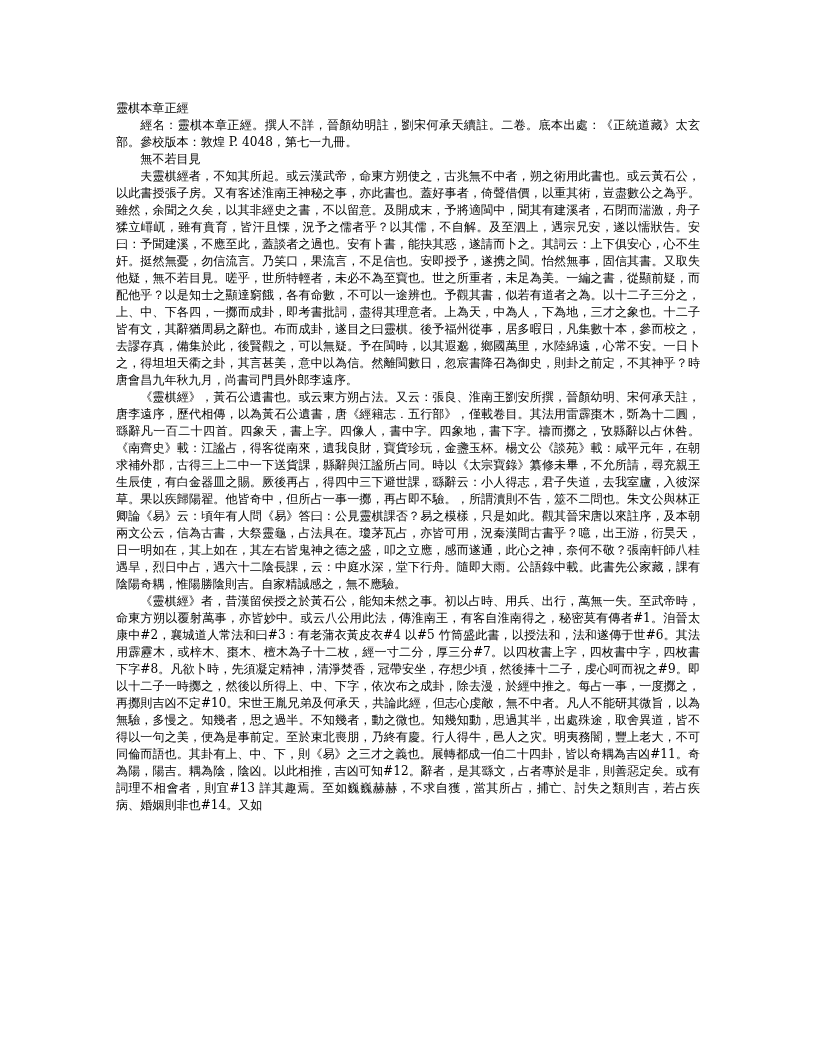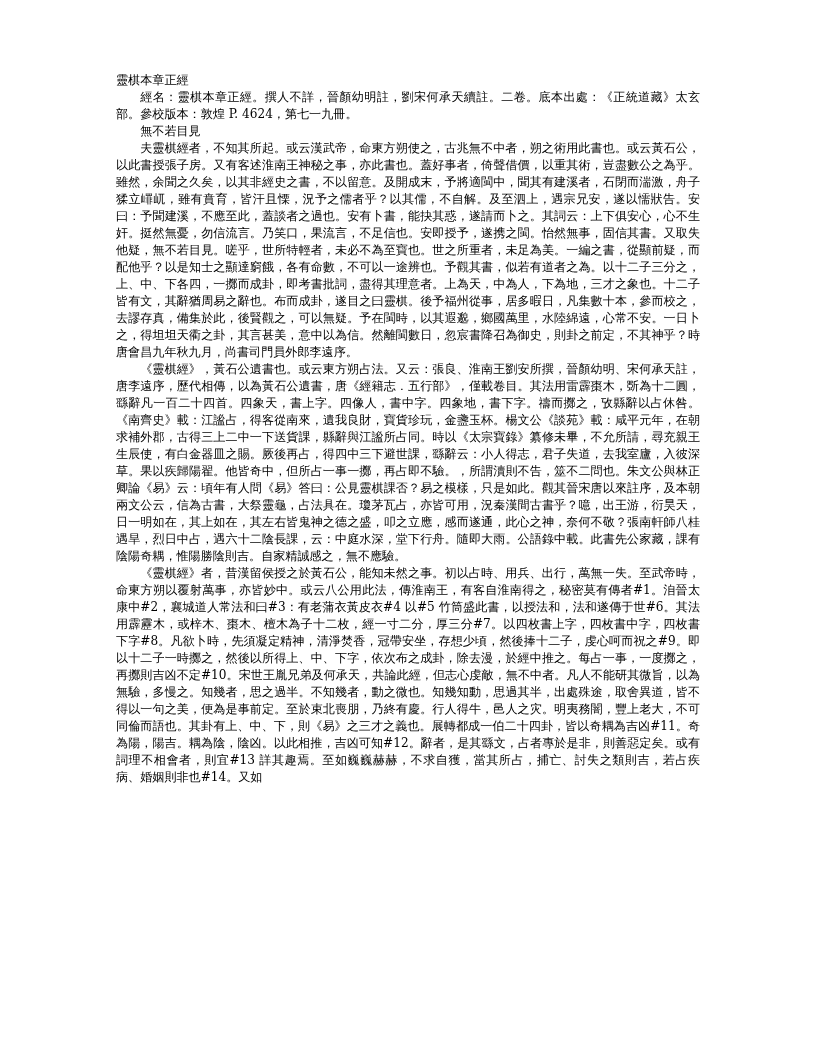--- a/index.html
+++ b/index.html
@@ -14,21 +14,21 @@
     overflow: hidden;
     font-family: "DejaVu Serif", "Liberation Serif", serif;
     color: #000000;
     -webkit-font-smoothing: antialiased;
   }
   .page {
     position: relative;
     width: 816px;
     height: 1056px;
     box-sizing: border-box;
-    padding: 72px 116px 0 116px;
+    padding: 100px 116px 0 116px;
   }
   .doc-body {
     width: 584px;
   }
   .doc-title {
     font-size: 12.1px;
     line-height: 17px;
     text-align: left;
     margin: 0;
     letter-spacing: 0;
@@ -52,21 +52,21 @@
   }
 </style>
 </head>
 <body>
 
 <div class="page">
   <div class="doc-body">
 
     <div class="doc-title">靈棋本章正經</div>
 
-    <div class="para">經名：靈棋本章正經。撰人不詳，晉顏幼明註，劉宋何承天續註。二卷。底本出處：《正統道藏》太玄部。參校版本：敦煌 P. 4624，第七一九冊。</div>
+    <div class="para">經名：靈棋本章正經。撰人不詳，晉顏幼明註，劉宋何承天續註。二卷。底本出處：《正統道藏》太玄部。參校版本：敦煌 P. 4048，第七一九冊。</div>
 
     <div class="sub-head">無不若目見</div>
 
     <div class="para">夫靈棋經者，不知其所起。或云漢武帝，命東方朔使之，古兆無不中者，朔之術用此書也。或云黃石公，以此書授張子房。又有客述淮南王神秘之事，亦此書也。蓋好事者，倚聲借價，以重其術，豈盡數公之為乎。雖然，余聞之久矣，以其非經史之書，不以留意。及開成末，予將適閩中，聞其有建溪者，石閉而湍激，舟子猱立嶵屼，雖有賁育，皆汗且慄，況予之儒者乎？以其儒，不自解。及至泗上，遇宗兄安，遂以懦狀告。安曰：予聞建溪，不應至此，蓋談者之過也。安有卜書，能抉其惑，遂請而卜之。其詞云：上下俱安心，心不生奸。挺然無憂，勿信流言。乃笑口，果流言，不足信也。安即授予，遂携之閩。怡然無事，固信其書。又取失他疑，無不若目見。嗟乎，世所特輕者，未必不為至寶也。世之所重者，未足為美。一編之書，從顯前疑，而配他乎？以是知士之顯達窮餓，各有命數，不可以一途辨也。予觀其書，似若有道者之為。以十二子三分之，上、中、下各四，一擲而成卦，即考書批詞，盡得其理意者。上為天，中為人，下為地，三才之象也。十二子皆有文，其辭猶周易之辭也。布而成卦，遂目之曰靈棋。後予福州從事，居多暇日，凡集數十本，參而校之，去謬存真，備集於此，後賢觀之，可以無疑。予在閩時，以其遐邈，鄉國萬里，水陸綿遠，心常不安。一日卜之，得坦坦天衢之卦，其言甚美，意中以為信。然離閩數日，忽宸書降召為御史，則卦之前定，不其神乎？時唐會昌九年秋九月，尚書司門員外郎李遠序。</div>
 
     <div class="para">《靈棋經》，黃石公遺書也。或云東方朔占法。又云：張良、淮南王劉安所撰，晉顏幼明、宋何承天註，唐李遠序，歷代相傳，以為黃石公遺書，唐《經籍志．五行部》，僅載卷目。其法用雷霹棗木，斲為十二圓，繇辭凡一百二十四首。四象天，書上字。四像人，書中字。四象地，書下字。禱而擲之，攷縣辭以占休咎。《南齊史》載：江謐占，得客從南來，遺我良財，寶貨珍玩，金盞玉杯。楊文公《談苑》載：咸平元年，在朝求補外郡，古得三上二中一下送貨課，縣辭與江謐所占同。時以《太宗寶錄》纂修未畢，不允所請，尋充親王生辰使，有白金器皿之賜。厥後再占，得四中三下避世課，繇辭云：小人得志，君子失道，去我室廬，入彼深草。果以疾歸陽翟。他皆奇中，但所占一事一擲，再占即不驗。，所謂瀆則不告，筮不二問也。朱文公與林正卿論《易》云：頃年有人問《易》答曰：公見靈棋課否？易之模樣，只是如此。觀其晉宋唐以來註序，及本朝兩文公云，信為古書，大祭靈龜，占法具在。瓊茅瓦占，亦皆可用，況秦漢間古書乎？噫，出王游，衍昊天，日一明如在，其上如在，其左右皆鬼神之德之盛，叩之立應，感而遂通，此心之神，奈何不敬？張南軒師八桂遇旱，烈日中占，遇六十二陰長課，云：中庭水深，堂下行舟。隨即大雨。公語錄中載。此書先公家藏，課有陰陽奇耦，惟陽勝陰則吉。自家精誠感之，無不應驗。</div>
 
     <div class="para">《靈棋經》者，昔漢留侯授之於黃石公，能知未然之事。初以占時、用兵、出行，萬無一失。至武帝時，命東方朔以覆射萬事，亦皆妙中。或云八公用此法，傳淮南王，有客自淮南得之，秘密莫有傳者#1。洎晉太康中#2，襄城道人常法和曰#3：有老蒲衣黃皮衣#4 以#5 竹筒盛此書，以授法和，法和遂傳于世#6。其法用霹靂木，或梓木、棗木、檀木為子十二枚，經一寸二分，厚三分#7。以四枚書上字，四枚書中字，四枚書下字#8。凡欲卜時，先須凝定精神，清淨焚香，冠帶安坐，存想少頃，然後捧十二子，虔心呵而祝之#9。即以十二子一時擲之，然後以所得上、中、下字，依次布之成卦，除去漫，於經中推之。每占一事，一度擲之，再擲則吉凶不定#10。宋世王胤兄弟及何承天，共論此經，但志心虔敵，無不中者。凡人不能研其微旨，以為無驗，多慢之。知幾者，思之過半。不知幾者，動之微也。知幾知動，思過其半，出處殊途，取舍異道，皆不得以一句之美，便為是事前定。至於束北喪朋，乃終有慶。行人得牛，邑人之灾。明夷務闇，豐上老大，不可同倫而語也。其卦有上、中、下，則《易》之三才之義也。展轉都成一伯二十四卦，皆以奇耦為吉凶#11。奇為陽，陽吉。耦為陰，陰凶。以此相推，吉凶可知#12。辭者，是其繇文，占者專於是非，則善惡定矣。或有詞理不相會者，則宜#13 詳其趣焉。至如巍巍赫赫，不求自獲，當其所占，捕亡、討失之類則吉，若占疾病、婚姻則非也#14。又如</div>
 
   </div>

